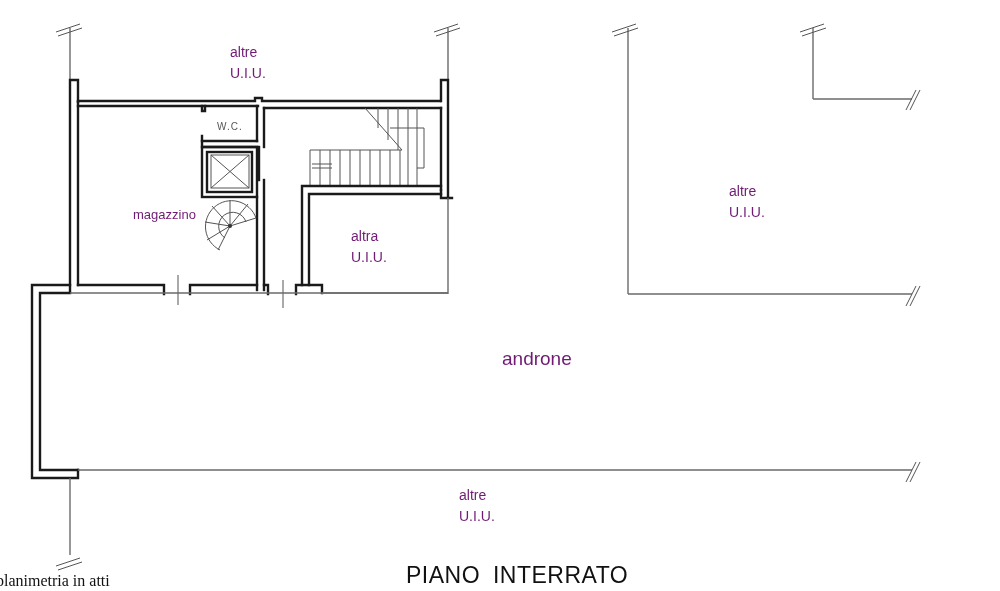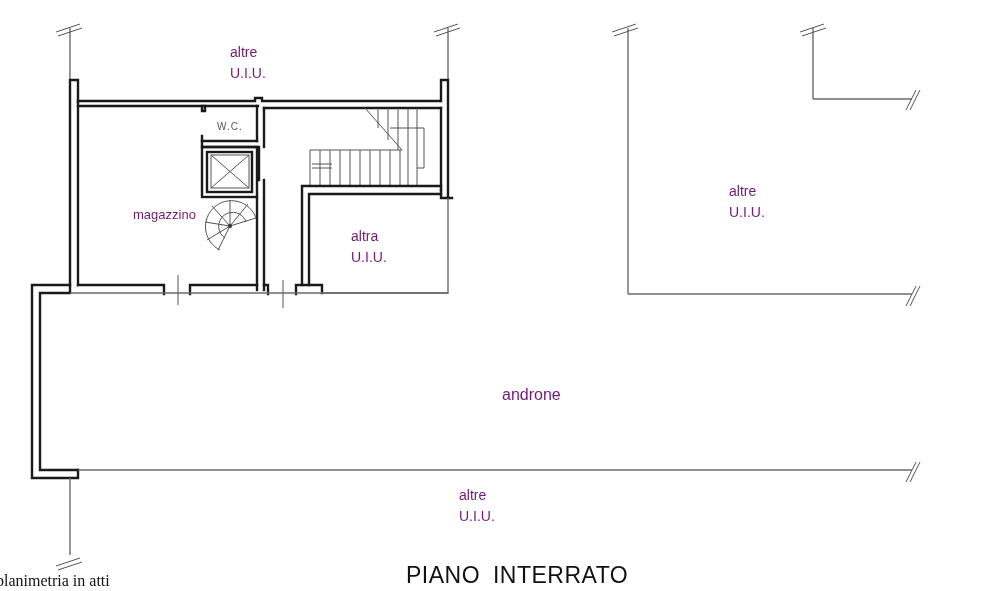--- a/index.html
+++ b/index.html
@@ -161,21 +161,21 @@
 
 <div class="lbl" style="left:105px;top:204px;font-size:13px;margin-left:28px;">magazzino</div>
 
 <div class="lbl small" style="left:217px;top:116px;">W.C.</div>
 
 <div class="lbl" style="left:351px;top:226px;">
   <div>altra</div>
   <div>U.I.U.</div>
 </div>
 
-<div class="lbl" style="left:502px;top:384px;font-size:16px;">androne</div>
+<div class="lbl" style="left:502px;top:348px;font-size:19px;">androne</div>
 
 <div class="lbl" style="left:459px;top:485px;">
   <div>altre</div>
   <div>U.I.U.</div>
 </div>
 
 <div class="title">PIANO  INTERRATO</div>
 <div class="note">planimetria in atti</div>
 
 </body></html>

